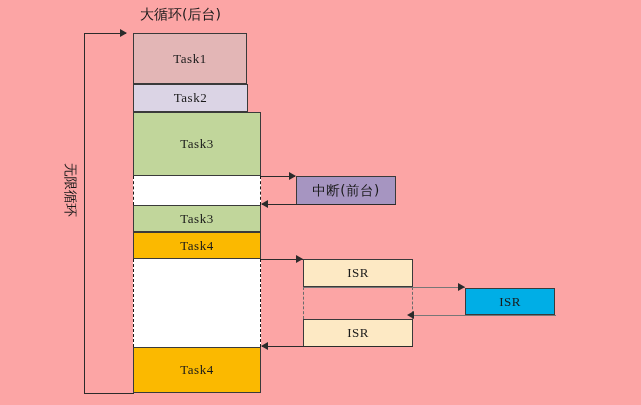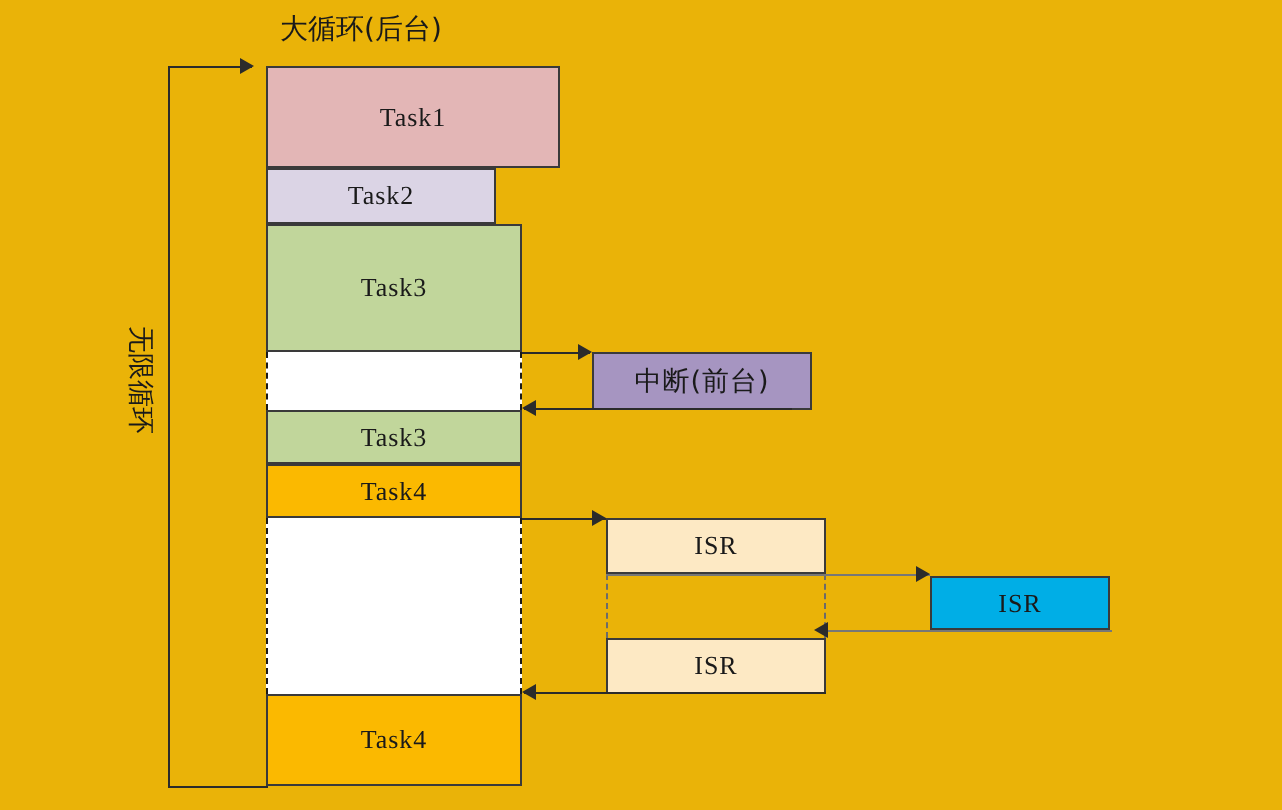--- a/index.html
+++ b/index.html
@@ -1,17 +1,17 @@
 <!DOCTYPE html>
 <html><head>
 <meta charset="utf-8">
 <style>
   html,body{margin:0;padding:0;background:#ffffff;}
   body{font-family:"Liberation Serif","DejaVu Serif",serif;}
-  #canvas{position:relative;width:641px;height:405px;background:#eab308;overflow:hidden;}
+  #canvas{position:relative;width:641px;height:405px;background:#fca5a5;overflow:hidden;}
 
   .blk{position:absolute;box-sizing:border-box;border:1px solid #3a3a3a;
        display:flex;align-items:center;justify-content:center;
        font-size:13px;color:#1a1a1a;letter-spacing:.5px;}
   .cjk{font-family:"DejaVu Sans","Liberation Sans",sans-serif;font-size:13.5px;color:#1a1a1a;}
 
   .lbl{position:absolute;white-space:nowrap;
        font-family:"DejaVu Sans","Liberation Sans",sans-serif;
        font-size:14px;color:#1a1a1a;}
 
@@ -44,21 +44,21 @@
 
   <div class="ln hl" style="left:84px;top:33px;width:42px;"></div>
   <div class="ah-r" style="left:120px;top:29px;"></div>
 
   <div class="ln vl" style="left:84px;top:33px;height:360px;"></div>
 
   <div class="ln hl" style="left:84px;top:393px;width:50px;"></div>
 
   <div class="vlbl" style="left:79px;top:163px;">无限循环</div>
 
-  <div class="blk" style="left:133px;top:33px;width:147px;height:51px;background:#E3B6B6;">Task1</div>
+  <div class="blk" style="left:133px;top:33px;width:114px;height:51px;background:#E3B6B6;">Task1</div>
 
   <div class="blk" style="left:133px;top:84px;width:115px;height:28px;background:#DBD4E5;">Task2</div>
 
   <div class="blk" style="left:133px;top:112px;width:128px;height:64px;background:#C1D69B;">Task3</div>
 
   <div class="blk" style="left:133px;top:176px;width:128px;height:29px;background:#ffffff;border:none;"></div>
 
   <div class="blk" style="left:133px;top:205px;width:128px;height:27px;background:#C1D69B;">Task3</div>
 
   <div class="blk" style="left:133px;top:232px;width:128px;height:27px;background:#FBB900;">Task4</div>
@@ -68,21 +68,21 @@
   <div class="blk" style="left:133px;top:347px;width:128px;height:46px;background:#FBB900;">Task4</div>
 
   <div class="dash-v" style="left:133px;top:176px;height:29px;"></div>
   <div class="dash-v" style="left:260px;top:176px;height:29px;"></div>
   <div class="dash-v" style="left:133px;top:259px;height:88px;"></div>
   <div class="dash-v" style="left:260px;top:259px;height:88px;"></div>
 
   <div class="ln hl" style="left:261px;top:176px;width:34px;"></div>
   <div class="ah-r" style="left:289px;top:172px;"></div>
 
-  <div class="blk cjk" style="left:296px;top:176px;width:110px;height:29px;background:#A695C1;">中断(前台)</div>
+  <div class="blk cjk" style="left:296px;top:176px;width:100px;height:29px;background:#A695C1;">中断(前台)</div>
 
   <div class="ln hl" style="left:262px;top:204px;width:134px;"></div>
   <div class="ah-l" style="left:261px;top:200px;"></div>
 
   <div class="ln hl" style="left:261px;top:259px;width:42px;"></div>
   <div class="ah-r" style="left:296px;top:255px;"></div>
 
   <div class="blk" style="left:303px;top:259px;width:110px;height:28px;background:#FDE9C4;">ISR</div>
 
   <div class="blk" style="left:303px;top:319px;width:110px;height:28px;background:#FDE9C4;">ISR</div>

